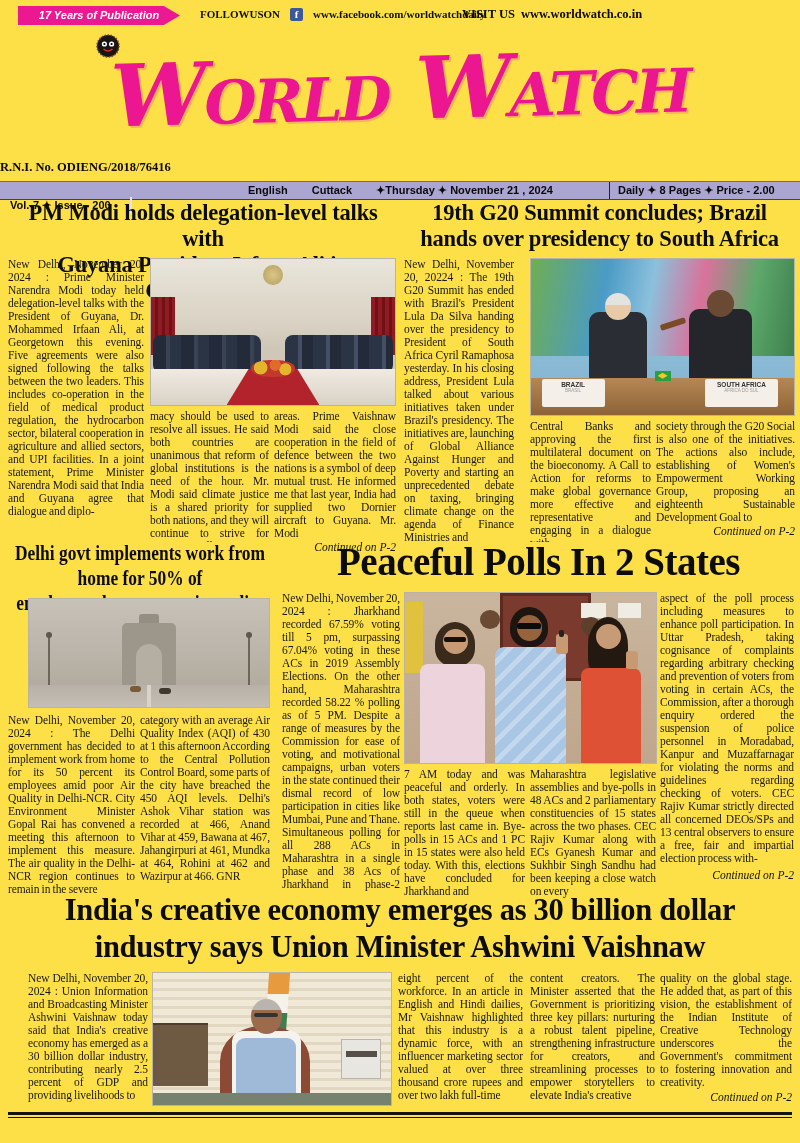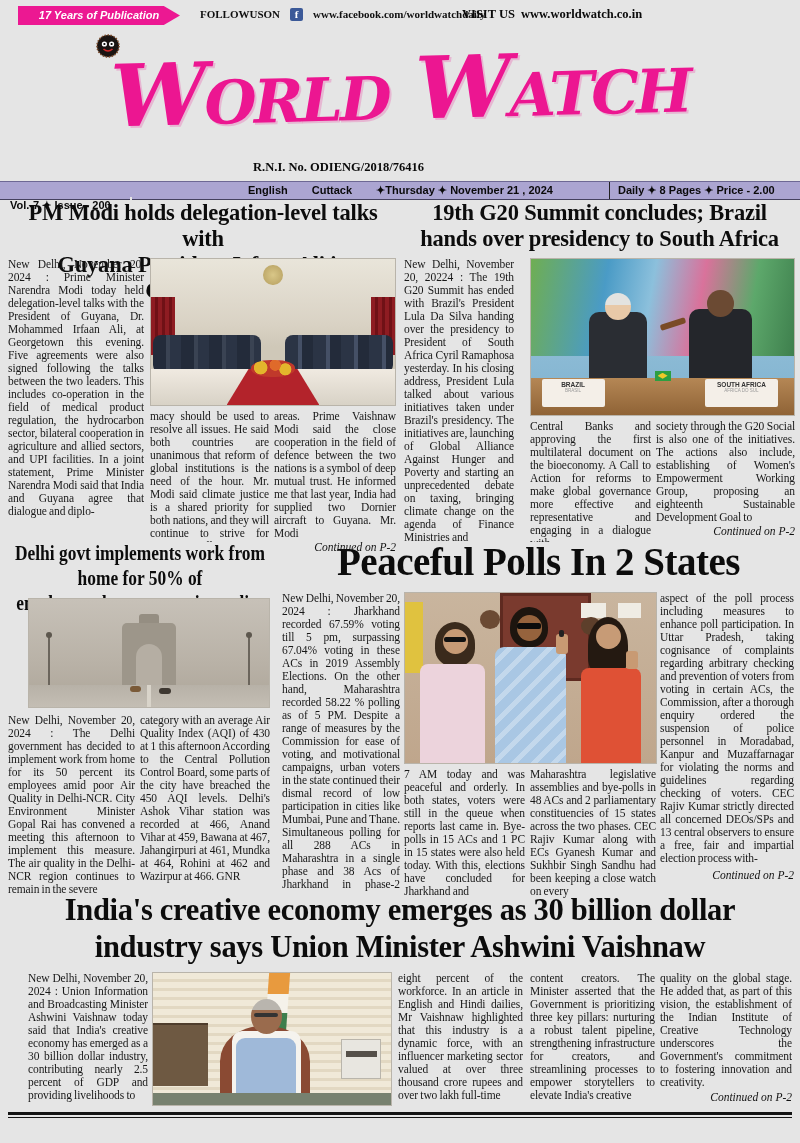--- a/index.html
+++ b/index.html
@@ -1,37 +1,37 @@
 <!DOCTYPE html>
 <html><head>
 <meta charset="utf-8">
 <style>
   html,body{margin:0;padding:0;background:#fff;}
-  .page{position:relative;width:800px;height:1143px;background:#e5e5e5;overflow:hidden;
+  .page{position:relative;width:800px;height:1143px;background:#fde047;overflow:hidden;
         font-family:"Liberation Serif",serif;color:#111;}
   .abs{position:absolute;}
 
   
   .banner{left:18px;top:6px;width:162px;height:19px;background:#ec1892;color:#fff;
           font:italic 700 11px/19px "Liberation Sans",sans-serif;text-align:center;
           clip-path:polygon(0 0,90% 0,100% 50%,90% 100%,0 100%);}
   .follow{left:200px;top:8px;display:flex;align-items:flex-start;gap:10px;
           font:700 11px "Liberation Serif",serif;color:#101010;}
   .fb{width:13px;height:13px;background:#3b5998;color:#fff;border-radius:2px;
       font:700 11px/13px "Liberation Serif",serif;text-align:center;display:inline-block;}
   .visit{left:462px;top:7px;display:flex;gap:6px;font:700 12.5px "Liberation Serif",serif;color:#0a0a0a;}
 
   
   .emblem{left:96px;top:34px;}
   .title{left:0;top:30px;width:800px;text-align:center;
          font-family:"DejaVu Serif",serif;font-style:italic;font-weight:700;
          font-variant:small-caps;font-size:86px;line-height:118px;letter-spacing:-3px;
          color:#ec1691;transform:rotate(-1.5deg);
          text-shadow:2px 2px 0 rgba(236,22,145,.22);}
-  .rni{left:0;top:160px;width:677px;text-align:center;
+  .rni{left:0;top:160px;width:677px;text-align:left;
        font:700 12.5px "Liberation Serif",serif;color:#0a0a0a;}
 
   
   .infobar{left:0;top:181px;width:800px;height:17px;background:#aba5d1;
            border-top:1px solid #6d6894;border-bottom:1px solid #44415e;
            display:flex;align-items:center;
            font:700 11px "Liberation Sans",sans-serif;color:#0a0a0a;}
   .ib-left{width:132px;padding-left:10px;box-sizing:border-box;border-right:2px solid #e5e5e5;height:100%;line-height:16px;margin-top:29px;}
   .ib-center{flex:1;display:flex;gap:24px;padding-left:116px;box-sizing:border-box;
              border-right:1px solid #222;height:100%;line-height:16px;}

